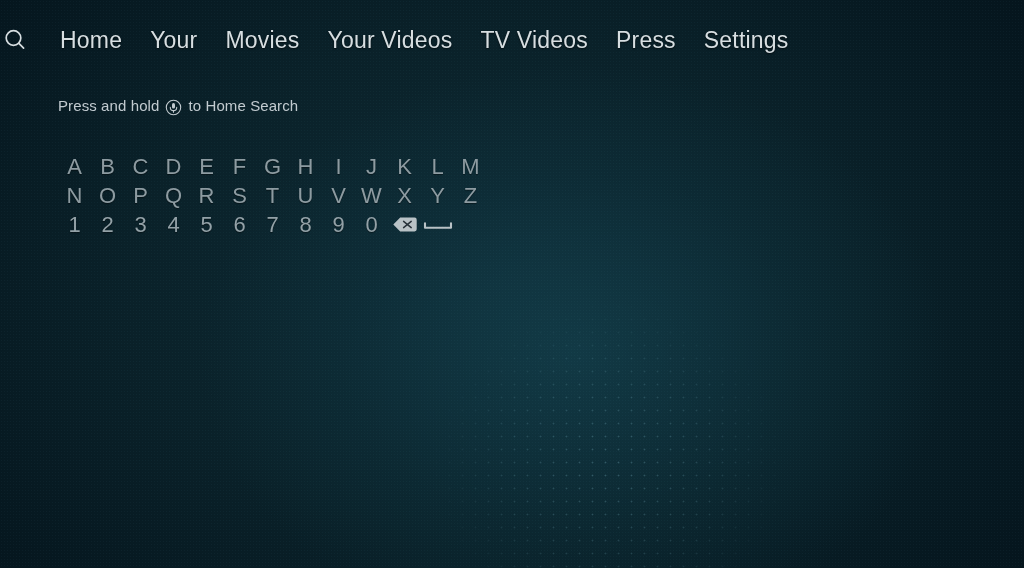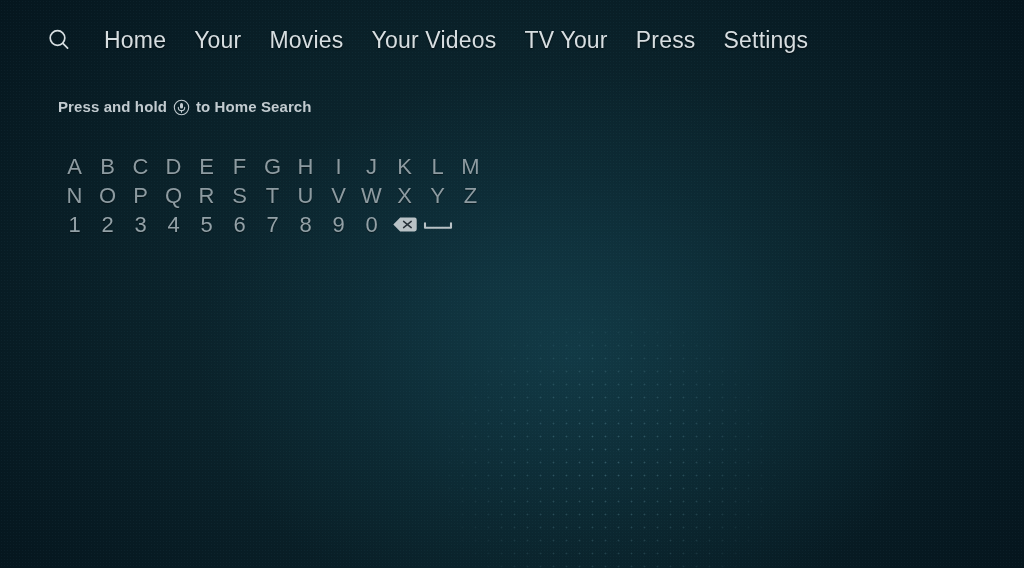--- a/index.html
+++ b/index.html
@@ -33,39 +33,38 @@
     background-size: 13px 13px;
     -webkit-mask-image: radial-gradient(ellipse at center, #000 0%, rgba(0,0,0,.55) 42%, transparent 72%);
     mask-image: radial-gradient(ellipse at center, #000 0%, rgba(0,0,0,.55) 42%, transparent 72%);
     opacity:.55;
   }
 
   
   #topnav{
     position:absolute; left:0; top:0; width:100%; height:80px;
     display:flex; align-items:center; z-index:5;
-    padding-left:44px;
   }
   .nav-search{
     width:30px; height:30px; margin-right:16px; position:relative;
     display:flex; align-items:center; justify-content:center; flex:0 0 auto;
   }
   .nav-search svg{ display:block; }
   .nav-item{
     color:#d7dee1; font-size:23px; font-weight:300; letter-spacing:.2px;
     padding:0 14px; white-space:nowrap; line-height:1;
     font-family:"Liberation Sans", sans-serif;
     text-shadow:0 1px 2px rgba(0,0,0,.55);
   }
 
   
   #voice-hint{
     position:absolute; left:58px; top:98px; z-index:5;
-    display:flex; align-items:center; gap:0;
-    color:#c2cbd0; font-size:15px; font-weight:700; line-height:1;
+    display:flex; align-items:flex-start; gap:0;
+    color:#c2cbd0; font-size:15px; font-weight:400; line-height:1;
     white-space:nowrap;
   }
   #voice-hint .vh-txt{ letter-spacing:.1px; }
   .mic-badge{
     display:inline-flex; align-items:center; justify-content:center;
     width:17px; height:17px; margin:0 6px; position:relative; top:1px;
   }
 
   
   #keyboard{
@@ -94,21 +93,21 @@
     <div class="nav-search">
       <svg width="26" height="26" viewBox="0 0 26 26" aria-hidden="true">
         <circle cx="11.5" cy="11" r="7.3" fill="none" stroke="#d7dee1" stroke-width="1.7"></circle>
         <line x1="16.9" y1="16.4" x2="21.6" y2="21.2" stroke="#d7dee1" stroke-width="1.7" stroke-linecap="round"></line>
       </svg>
     </div>
     <div class="nav-item">Home</div>
     <div class="nav-item">Your</div>
     <div class="nav-item">Movies</div>
     <div class="nav-item">Your Videos</div>
-    <div class="nav-item">TV Your</div>
+    <div class="nav-item">TV Videos</div>
     <div class="nav-item">Press</div>
     <div class="nav-item">Settings</div>
   </div>
 
   <div id="voice-hint">
     <span class="vh-txt">Press and hold</span>
     <span class="mic-badge">
       <svg width="17" height="17" viewBox="0 0 17 17" aria-hidden="true">
         <circle cx="8.5" cy="8.5" r="7.2" fill="none" stroke="#c2cbd0" stroke-width="1.1"></circle>
         <rect x="7.0" y="3.9" width="3.0" height="5.6" rx="1.5" fill="#c2cbd0"></rect>

